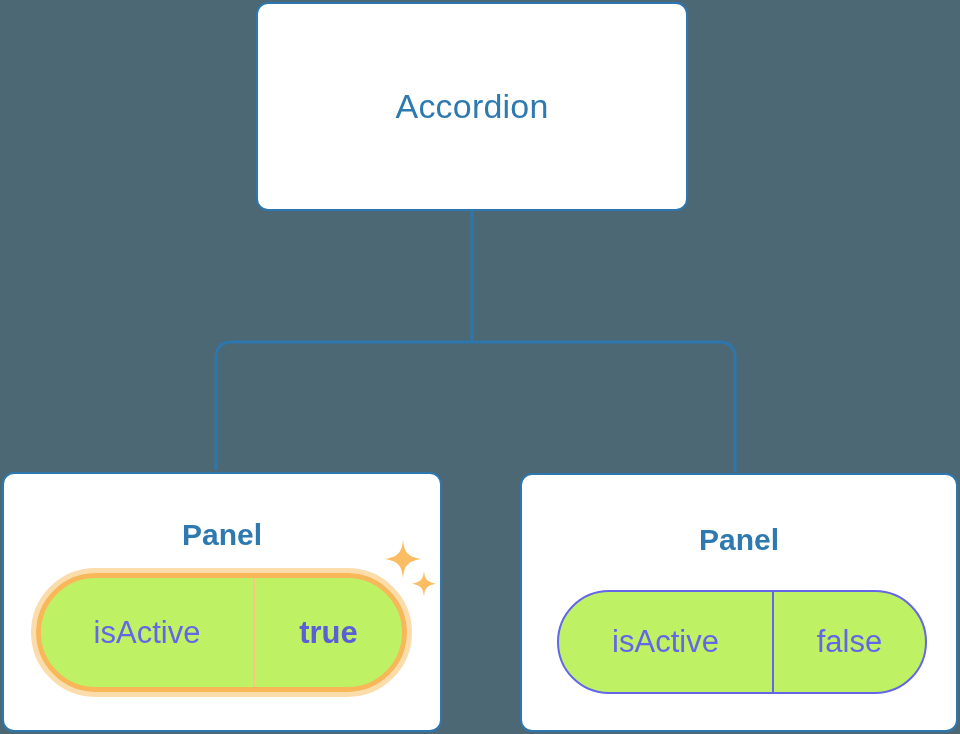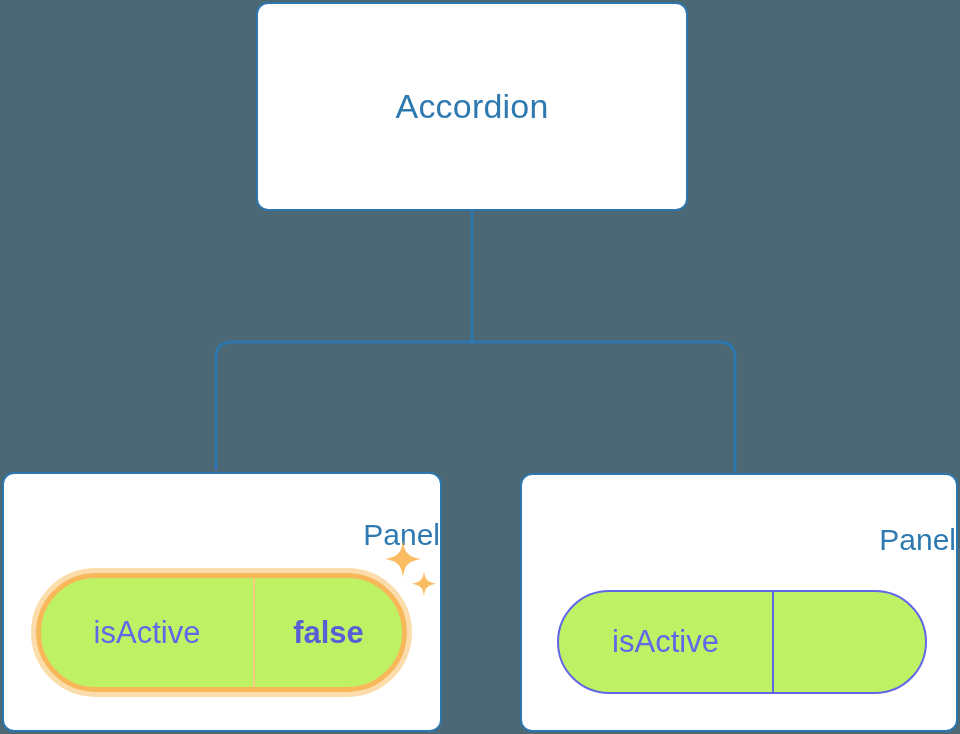--- a/index.html
+++ b/index.html
@@ -68,24 +68,24 @@
     left: 520px;
     top: 473px;
     width: 438px;
     height: 259px;
   }
 
   .panel-title {
     position: absolute;
     left: 0;
     width: 100%;
-    text-align: right;
+    text-align: center;
     color: #2e7ab0;
     font-size: 30px;
-    font-weight: 400;
+    font-weight: 700;
     white-space: nowrap;
   }
 
   #panel-card-left .panel-title { top: 44px; }
   #panel-card-right .panel-title { top: 48px; }
 
   
   .pill {
     position: absolute;
     display: flex;
@@ -191,29 +191,30 @@
   </div>
 
   <div class="node-card" id="panel-card-left">
     <div class="panel-title">Panel</div>
   </div>
 
   <div class="pill-wrap">
     <div class="pill glow-ring"></div>
     <div class="pill highlight">
       <div class="pill-key">isActive</div>
-      <div class="pill-val">false</div>
+      <div class="pill-val">true</div>
     </div>
   </div>
 
   <svg class="sparkles" viewBox="0 0 60 70" width="60" height="70">
     <path d="M 22 2 C 23.5 14 26 18.5 40 21 C 26 23.5 23.5 28 22 40 C 20.5 28 18 23.5 4 21 C 18 18.5 20.5 14 22 2 Z" fill="#fabd63"></path>
     <path d="M 43 33 C 44 41 45.5 44 55 45.7 C 45.5 47.4 44 50.4 43 58.4 C 42 50.4 40.5 47.4 31 45.7 C 40.5 44 42 41 43 33 Z" fill="#fabd63"></path>
   </svg>
 
   <div class="node-card" id="panel-card-right">
     <div class="panel-title">Panel</div>
     <div class="pill plain">
       <div class="pill-key">isActive</div>
+      <div class="pill-val">false</div>
     </div>
   </div>
 
 </div>
 
 </body></html>

